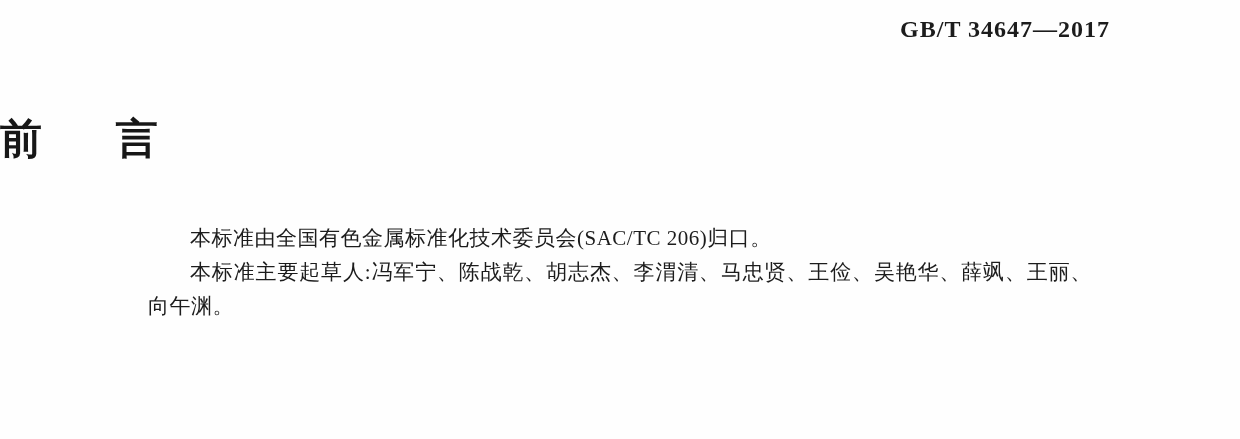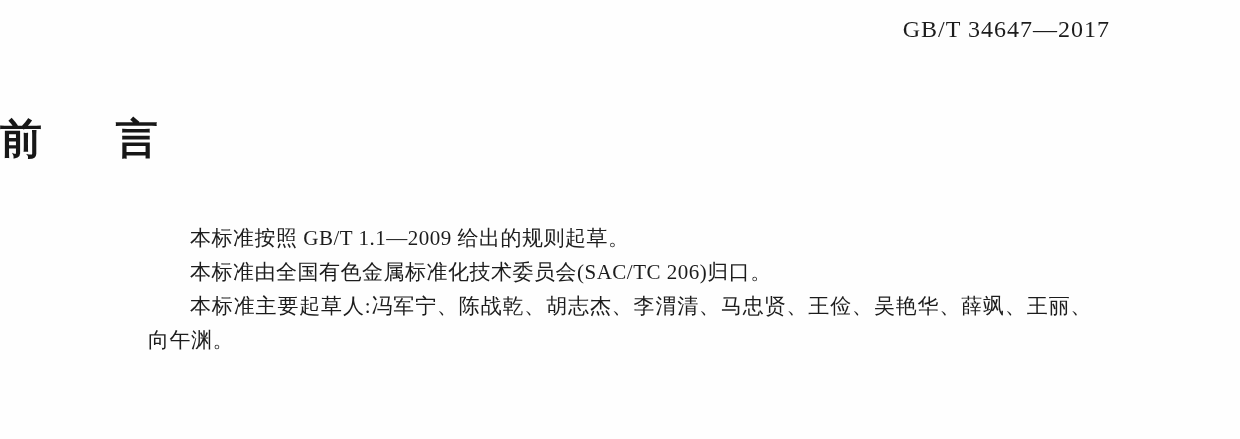--- a/index.html
+++ b/index.html
@@ -18,21 +18,21 @@
   }
   .doc-header {
     position: absolute;
     top: 16px;
     left: 0;
     right: 130px;
     text-align: right;
   }
   .std-code {
     font-family: "Liberation Serif", "DejaVu Serif", serif;
-    font-weight: normal;
+    font-weight: bold;
     font-size: 24px;
     letter-spacing: 1px;
     white-space: nowrap;
   }
   .doc-title {
     position: absolute;
     top: 113px;
     left: 0;
     width: 100%;
     margin: 0;
@@ -69,18 +69,17 @@
   <header class="doc-header">
     <span class="std-code">GB/T 34647—2017</span>
   </header>
 
   <h1 class="doc-title">
     <span class="title-char">前</span>
     <span class="title-char">言</span>
   </h1>
 
   <main class="doc-body">
-    <p class="para">本标准按照 GB/T 1.1—2009 给出的规则起草。</p>
     <p class="para">本标准由全国有色金属标准化技术委员会(SAC/TC 206)归口。</p>
     <p class="para">本标准主要起草人:冯军宁、陈战乾、胡志杰、李渭清、马忠贤、王俭、吴艳华、薛飒、王丽、向午渊。</p>
   </main>
 
 </div>
 
 </body></html>

